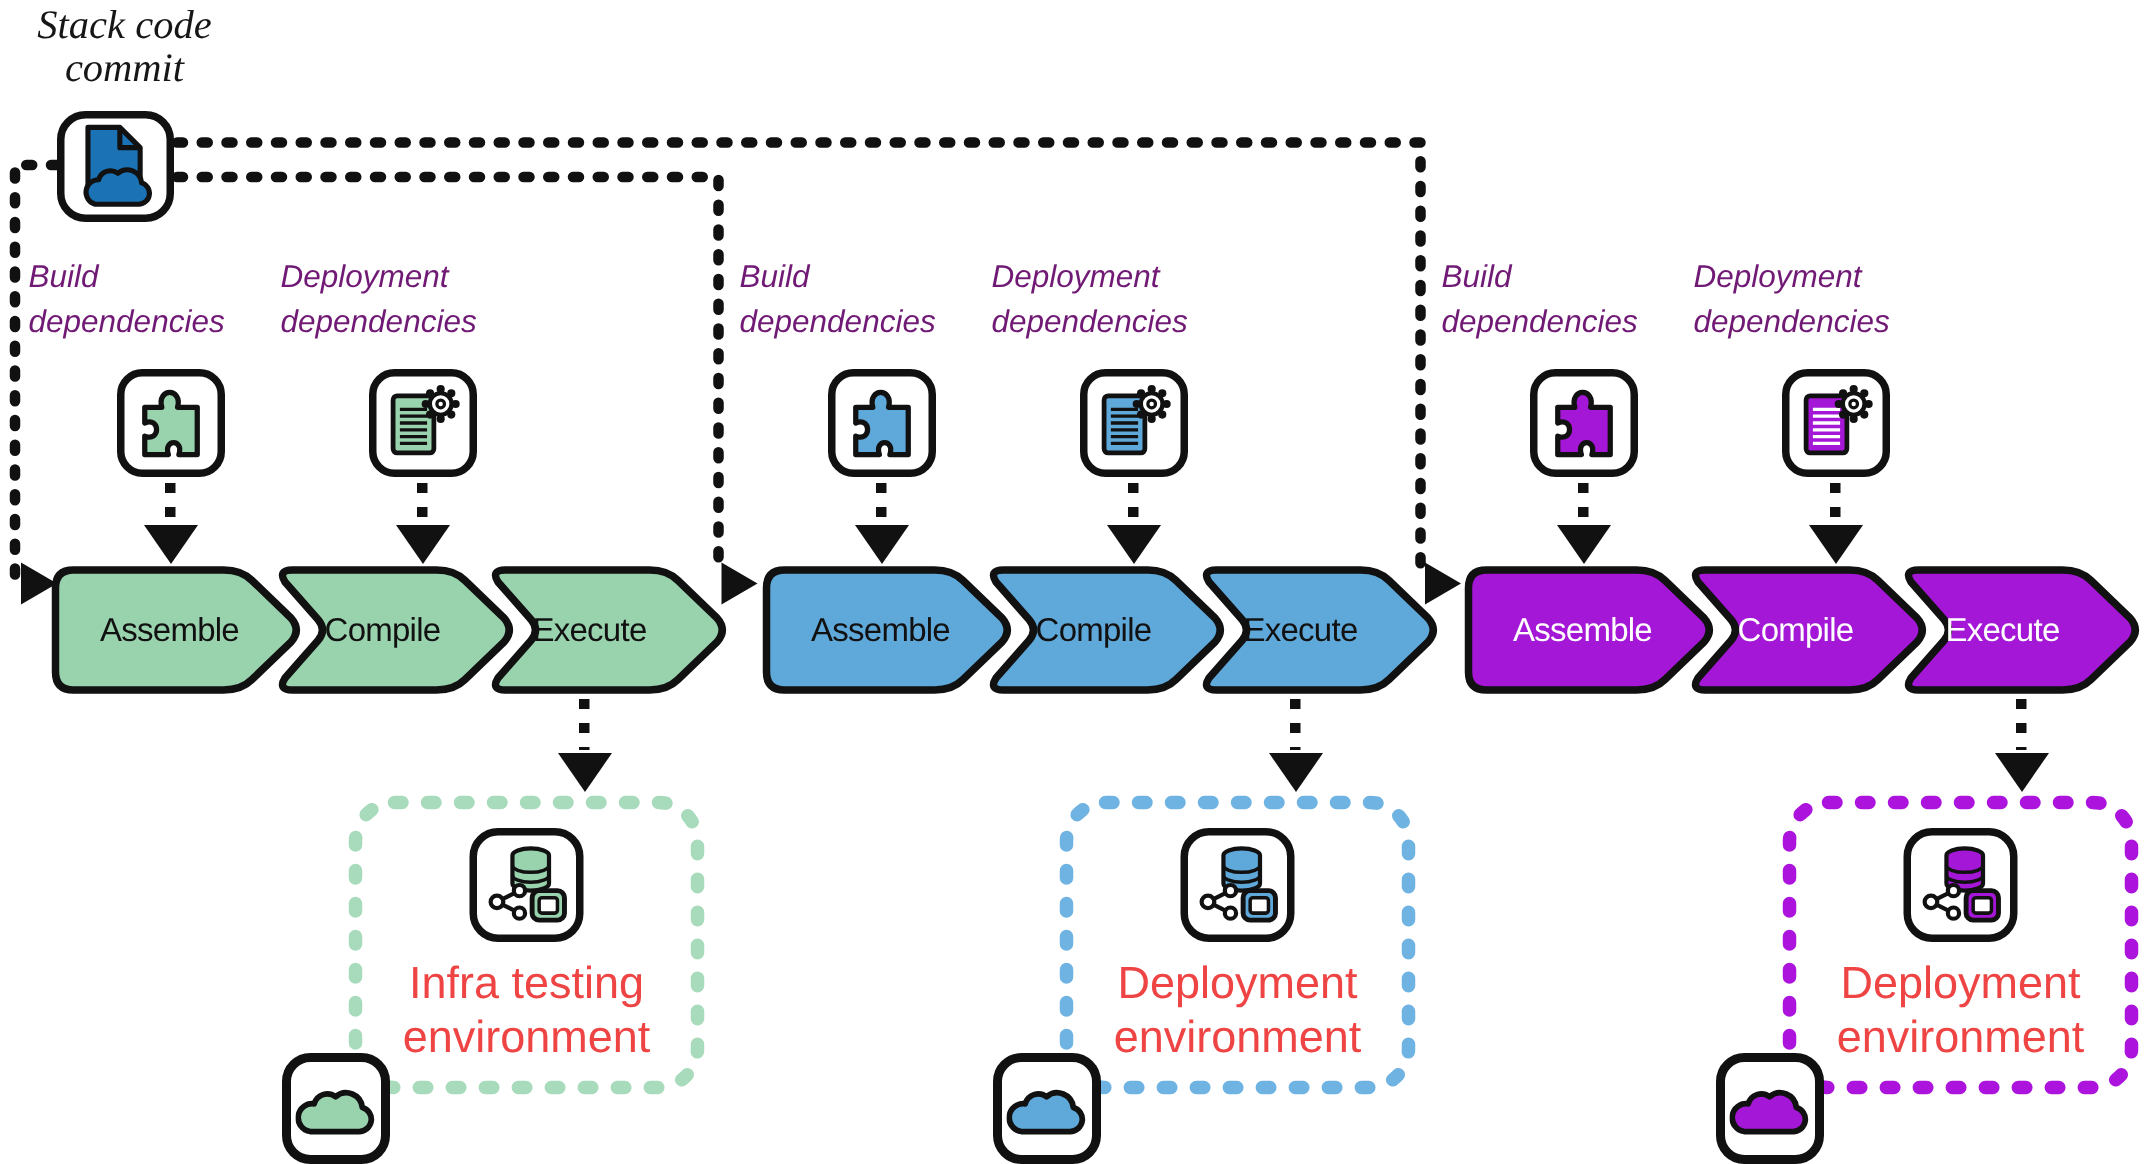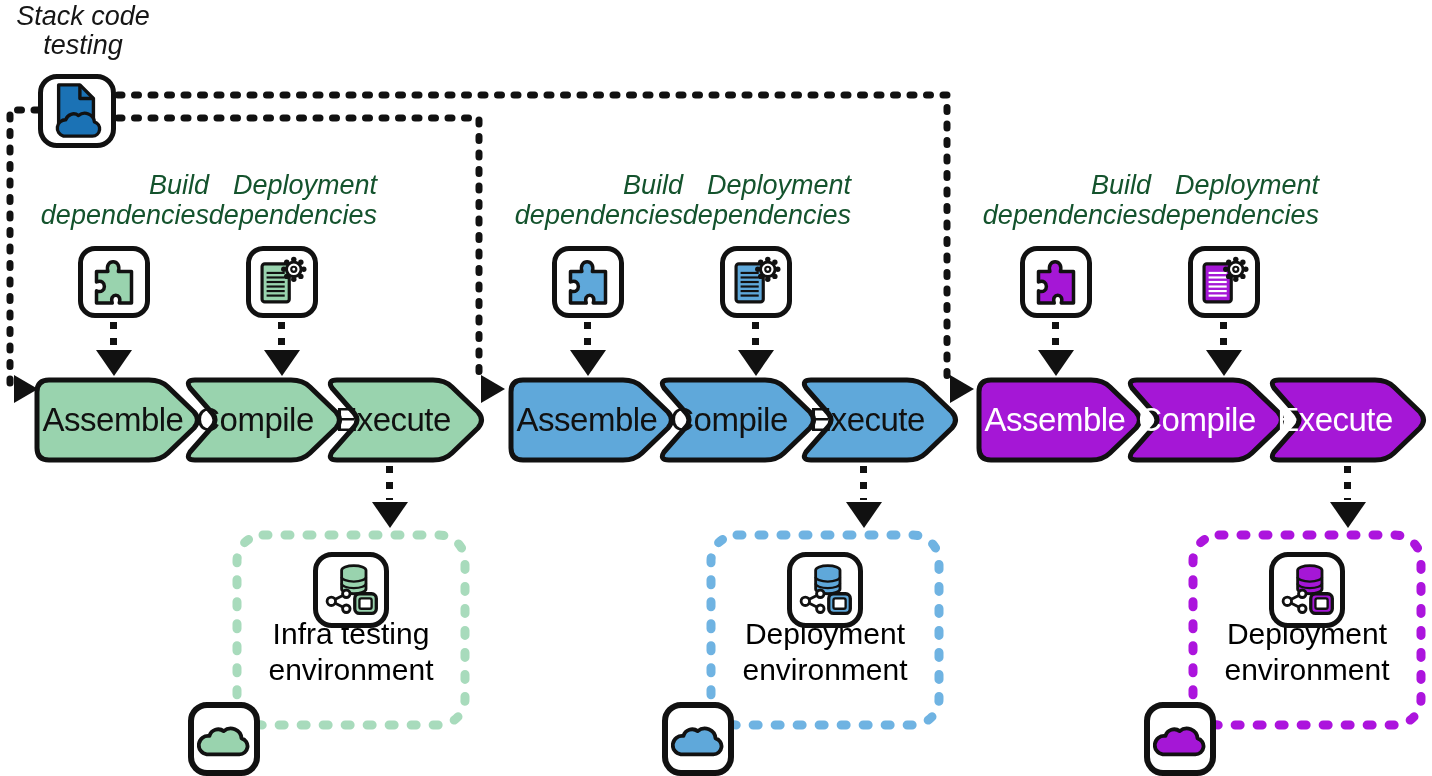--- a/index.html
+++ b/index.html
@@ -1,41 +1,41 @@
 <!DOCTYPE html>
 <html><head>
 <meta charset="utf-8">
 <style>
   html,body{margin:0;padding:0;background:#fff;}
   #canvas{position:relative;width:1432px;height:776px;background:#ffffff;overflow:hidden;
           font-family:"Liberation Sans",sans-serif;color:#161616;}
   svg{display:block;}
   .overlay{position:absolute;left:0;top:0;z-index:1;}
   .commit-label{position:absolute;left:6px;top:2px;width:154px;text-align:center;
-    font-style:italic;font-size:27px;line-height:29px;font-weight:500;z-index:3;}
+    font-style:italic;font-size:27px;line-height:29px;font-weight:500;z-index:3;font-family:Liberation Serif, serif;}
   .commit-label span{display:block;}
   .icon-card{position:absolute;background:#fff;border:5px solid #111;border-radius:17px;
     box-sizing:border-box;display:flex;align-items:center;justify-content:center;z-index:3;}
   .commit-card{left:38px;top:74px;width:78px;height:74px;border-radius:19px;}
   .pipeline{position:absolute;top:0;height:776px;width:470px;z-index:2;}
-  .dep-label{position:absolute;top:170px;width:190px;text-align:right;font-style:italic;
-    font-size:27px;line-height:30px;font-weight:500;color:#14532d;}
+  .dep-label{position:absolute;top:170px;width:190px;text-align:left;font-style:italic;
+    font-size:21px;line-height:30px;font-weight:500;color:#701a75;}
   .dep-label span{display:block;}
   .dep-card{width:72px;height:72px;top:246px;}
   .vdot{position:absolute;width:7px;background:repeating-linear-gradient(to bottom,#111 0 7px,transparent 7px 16px);}
   .tri{position:absolute;width:0;height:0;border-left:18px solid transparent;
     border-right:18px solid transparent;border-top:26px solid #111;}
   .arrows{position:absolute;left:0;top:376px;}
   .arrows path{fill:var(--fill);stroke:#111;stroke-width:5;stroke-linejoin:round;}
   .stage-label{position:absolute;top:376px;height:88px;width:160px;line-height:88px;
-    text-align:center;font-size:33px;letter-spacing:-0.5px;color:var(--stage-text);}
+    text-align:center;font-size:22px;letter-spacing:-0.5px;color:var(--stage-text);}
   .env-box{position:absolute;top:530px;}
   .env-box rect{fill:none;stroke:var(--dash);stroke-width:9;stroke-dasharray:5 17;stroke-linecap:round;}
   .env-card{width:76px;height:76px;top:552px;border-radius:19px;}
-  .env-label{position:absolute;top:616px;width:238px;text-align:center;font-size:30px;line-height:36px;color:#000000;}
+  .env-label{position:absolute;top:638px;width:238px;text-align:center;font-size:30px;line-height:36px;color:#ef4444;}
   .env-label span{display:block;}
   .cloud-card{width:72px;height:74px;top:702px;border-radius:19px;border-width:6px;}
   .fillc{fill:var(--fill);}
   .doc-line{stroke:var(--stage-text);}
 </style>
 </head>
 <body>
 
 <div id="canvas">
 
@@ -45,21 +45,21 @@
       <path d="M118 95 H947 V384"></path>
       <path d="M118 118 H479 V384"></path>
     </g>
     <polygon points="14,375 14,403 38,389" fill="#111"></polygon>
     <polygon points="481,375 481,403 505,389" fill="#111"></polygon>
     <polygon points="950,375 950,403 974,389" fill="#111"></polygon>
   </svg>
 
   <div class="commit-label">
     <span>Stack code</span>
-    <span>testing</span>
+    <span>commit</span>
   </div>
   <div class="icon-card commit-card">
     <svg width="62" height="58" viewBox="0 0 64 60">
       <g stroke="#111" stroke-width="3.5" stroke-linejoin="round" id="commitg">
         <path class="commit-fill" d="M13 3 H35 L49 17 V50 H13 Z" fill="#1B72B5"></path>
         <path fill="none" d="M35 3 V17 H49"></path>
         <path class="commit-fill" d="M20 56 h28 a7.5 7.5 0 0 0 2 -14.7 a10 10 0 0 0 -16.4 -6.6 a8.4 8.4 0 0 0 -13.2 4.4 a8.6 8.6 0 0 0 -2.4 16.9 z" fill="#1B72B5"></path>
       </g>
     </svg>
   </div>

